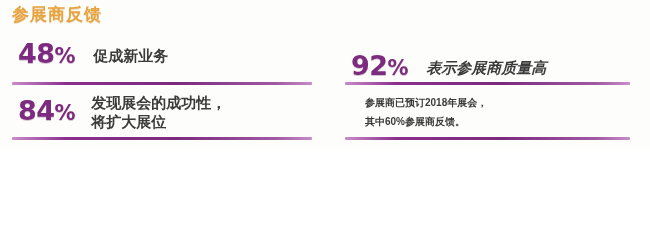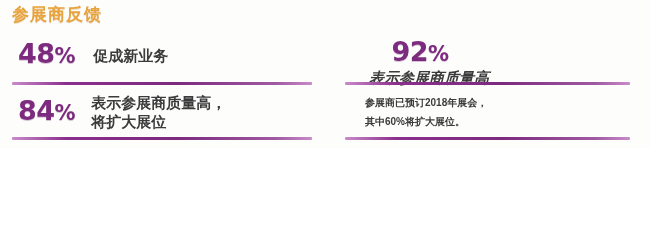--- a/index.html
+++ b/index.html
@@ -61,21 +61,21 @@
     font-weight: bold;
     line-height: 19px;
     white-space: nowrap;
     font-family: "Liberation Sans", "DejaVu Sans", sans-serif;
   }
   .stat .desc .l2 { display: block; }
 
   
   .stat-r1c1 { left: 18px;  top: 40px; }
   .stat-r1c1 .desc { margin-left: 18px; }
-  .stat-r1c2 { left: 351px; top: 38px; flex-direction: column; }
+  .stat-r1c2 { left: 351px; top: 52px; }
   .stat-r1c2 .desc { margin-left: 18px; font-style: italic; }
 
   
   .stat-r2c1 { left: 18px;  top: 93px; }
   .stat-r2c1 .desc { margin-left: 16px; }
   .stat-r2c2 { left: 351px; top: 93px; }
   .stat-r2c2 .desc { margin-left: 14px; font-size: 10px; }
 
   
   .rule {
@@ -111,25 +111,25 @@
   </div>
 
   <div class="rule rule-l-top"></div>
   <div class="rule rule-l-bottom"></div>
   <div class="rule rule-r-top"></div>
   <div class="rule rule-r-bottom"></div>
 
   <div class="stat stat-r2c1">
     <span class="pct"><span>84</span><span class="sym">%</span></span>
     <span class="desc">
-      <span class="l1">表示参展商质量高，</span>
+      <span class="l1">发现展会的成功性，</span>
       <span class="l2">将扩大展位</span>
     </span>
   </div>
 
   <div class="stat stat-r2c2">
     <span class="desc">
       <span class="l1">参展商已预订2018年展会，</span>
-      <span class="l2">其中60%将扩大展位。</span>
+      <span class="l2">其中60%参展商反馈。</span>
     </span>
   </div>
 
 </div>
 
 </body></html>

